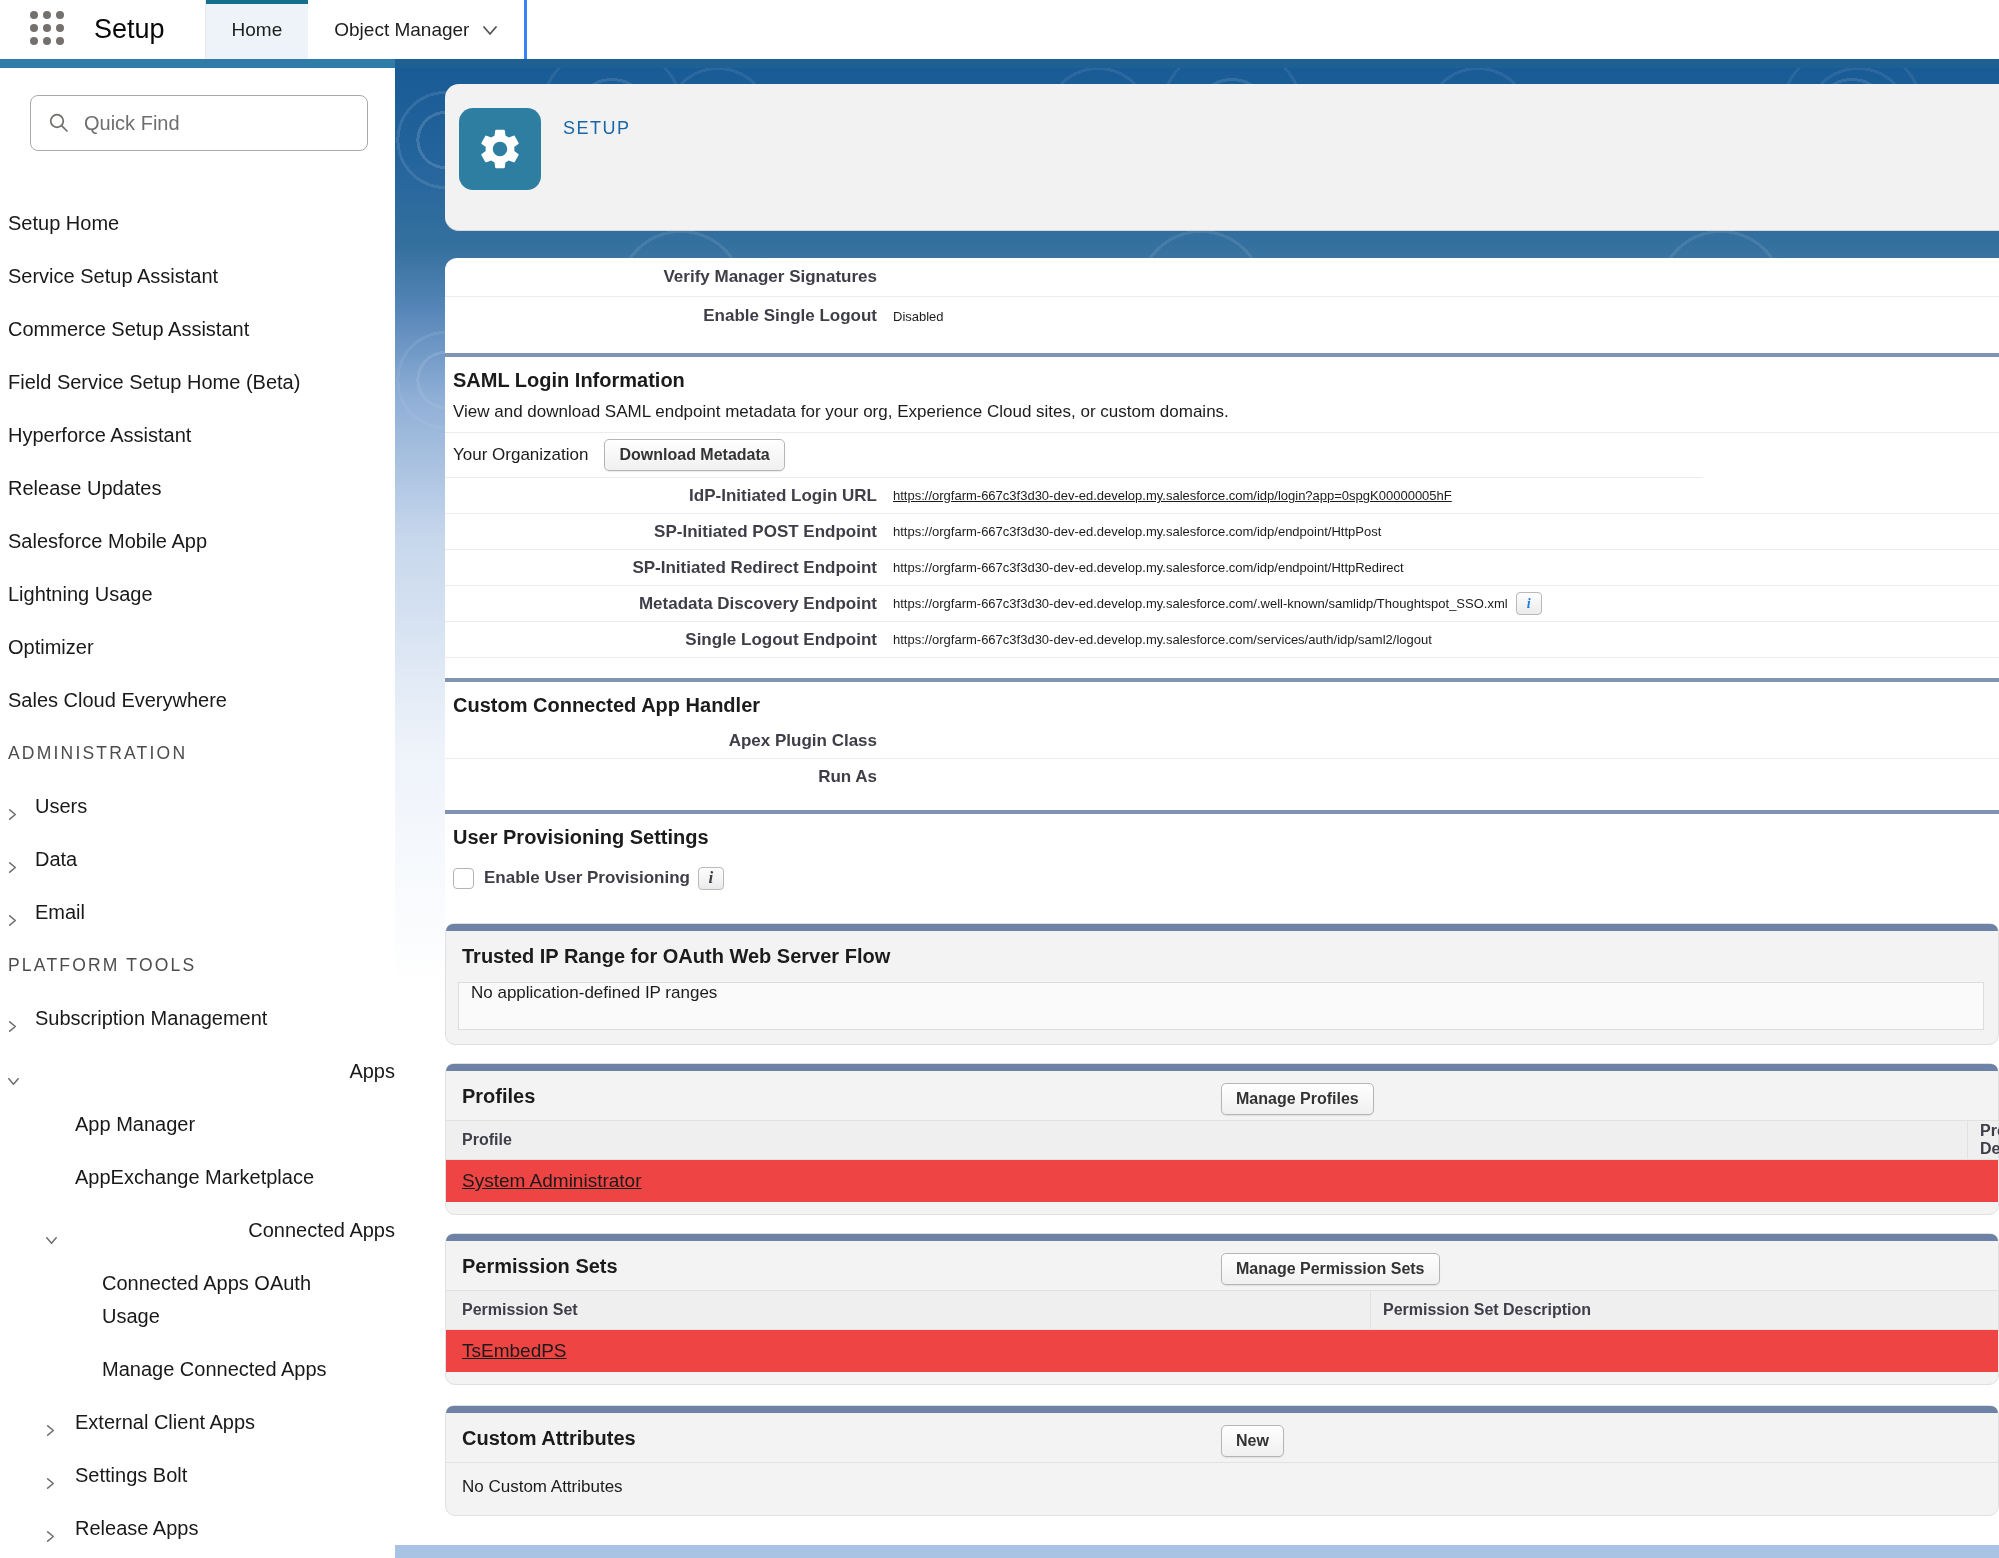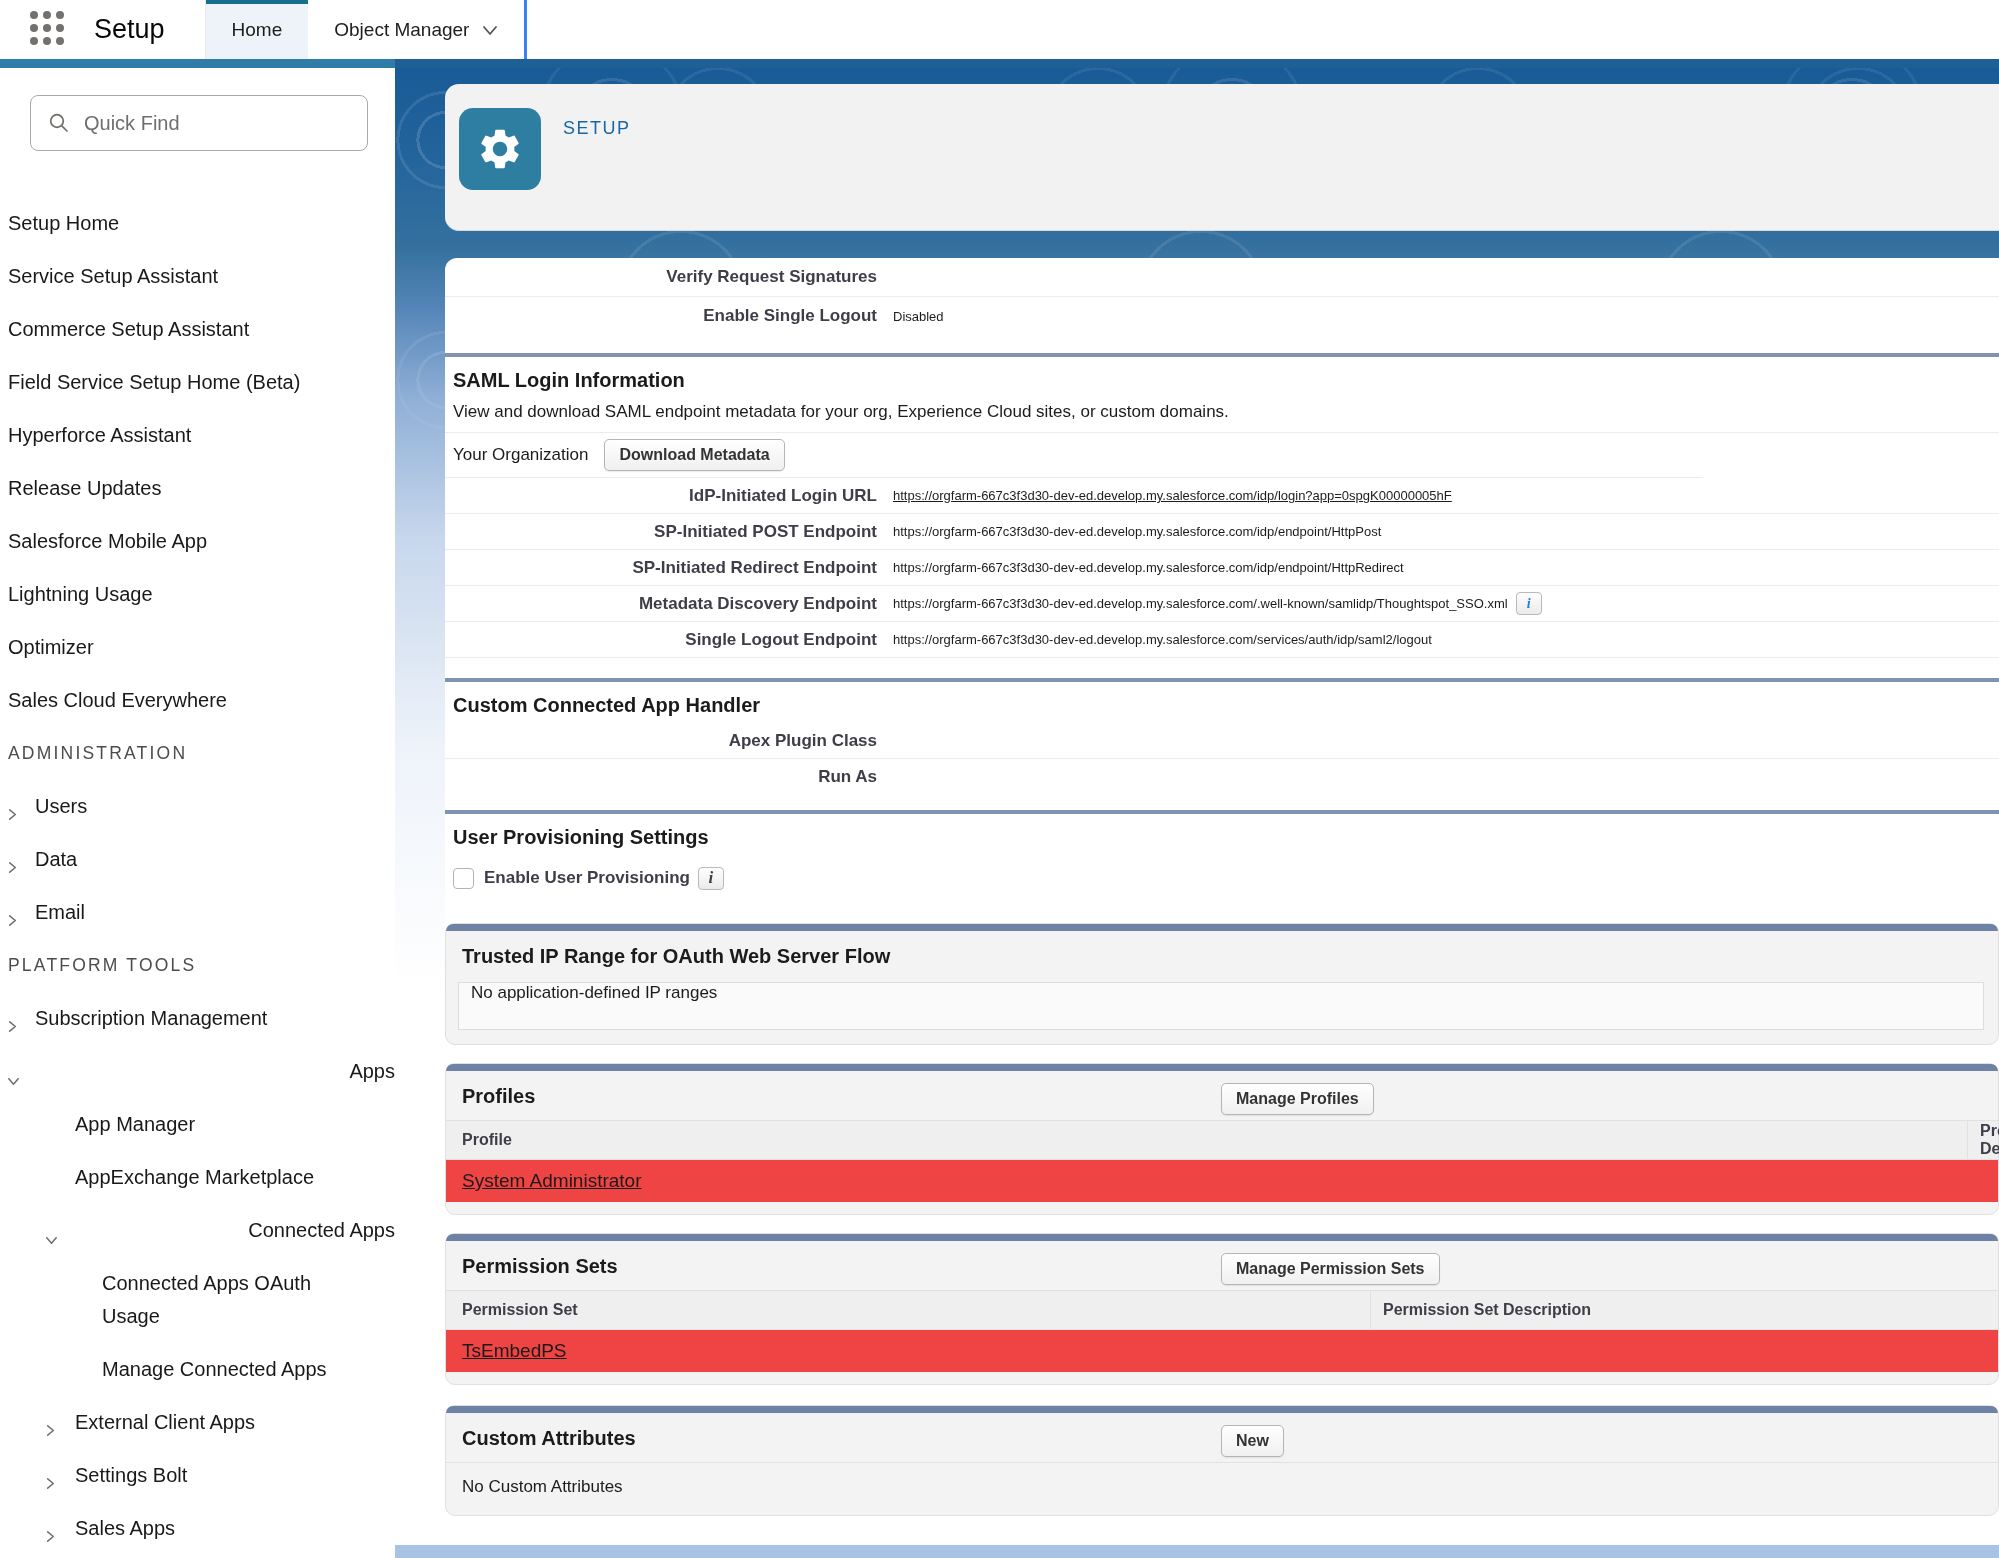--- a/index.html
+++ b/index.html
@@ -307,21 +307,21 @@
             </svg>
           </span>
           <span class="nav-label">Settings Bolt</span>
         </div>
         <div class="nav-item chevron-right indent-1">
           <span class="chev">
             <svg width="15" height="15" viewBox="0 0 16 16">
               <polyline points="5,3 11,8 5,13" fill="none" stroke="#706e6b" stroke-width="1.6" stroke-linecap="round" stroke-linejoin="round"></polyline>
             </svg>
           </span>
-          <span class="nav-label">Sales Apps</span>
+          <span class="nav-label">Release Apps</span>
         </div>
       </nav>
   </aside>
 
   <main class="content">
     <div class="content-bg"></div>
     <div class="texture"></div>
 
     <div class="header-card">
       <div class="gear-tile">
@@ -330,21 +330,21 @@
           </svg>
       </div>
       <div class="setup-eyebrow">SETUP</div>
     </div>
 
     <div class="panel">
 
       <div class="kv gen-rows">
 
       <div class="kv-row">
-            <span class="kv-label">Verify Request Signatures</span>
+            <span class="kv-label">Verify Manager Signatures</span>
             <span class="kv-value"></span>
           </div>
           <div class="kv-row">
             <span class="kv-label">Enable Single Logout</span>
             <span class="kv-value">Disabled</span>
           </div>
         </div>
 
       <div class="section-divider" style="margin-top:18px"></div>
 

